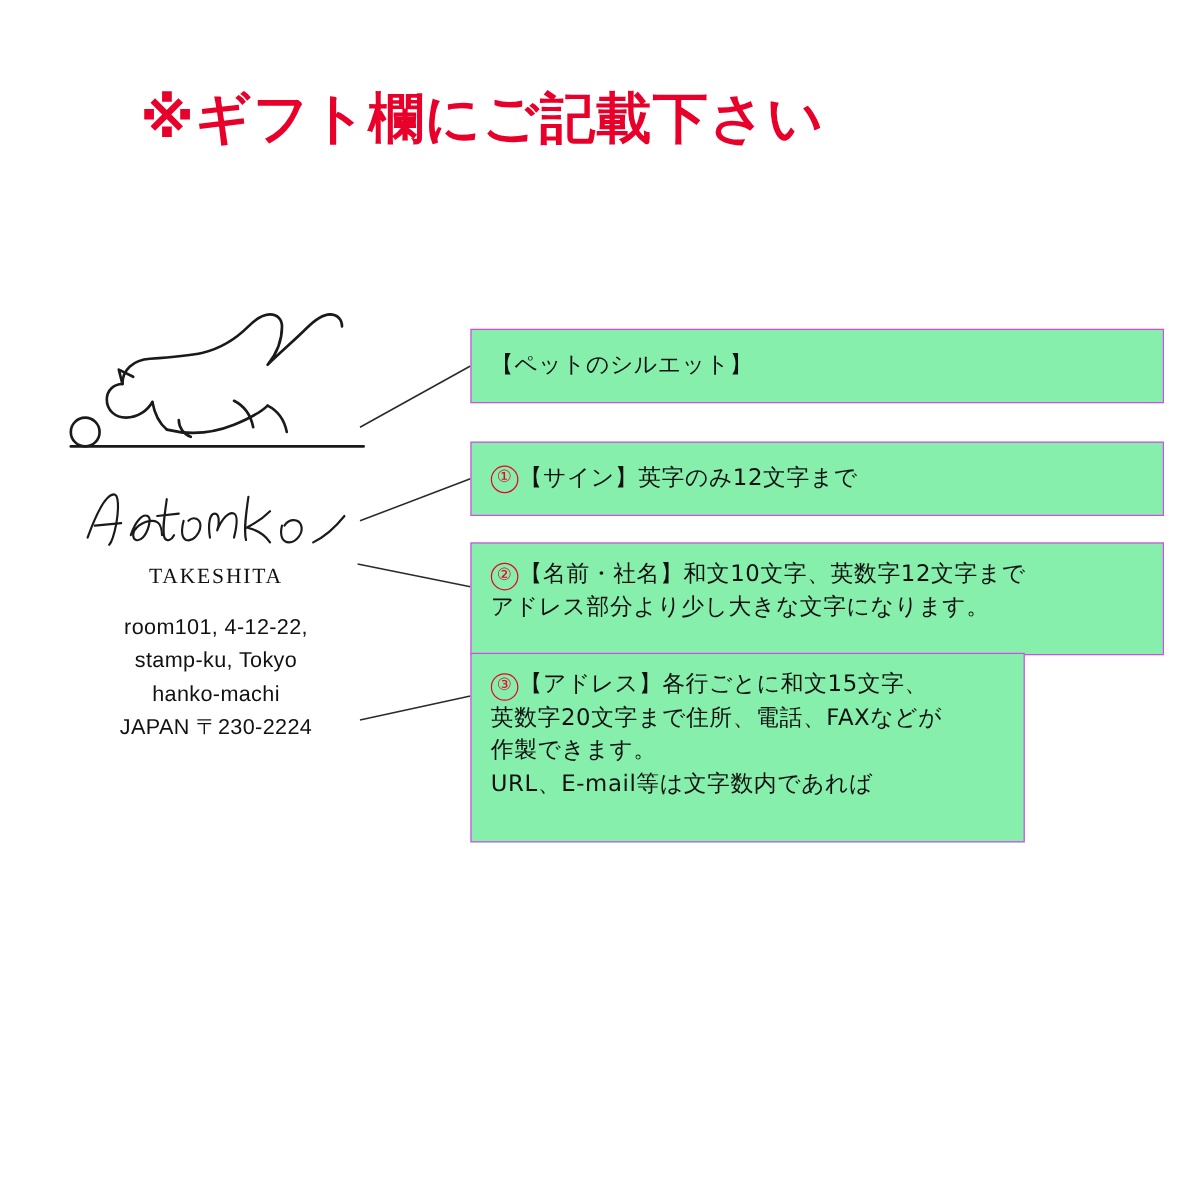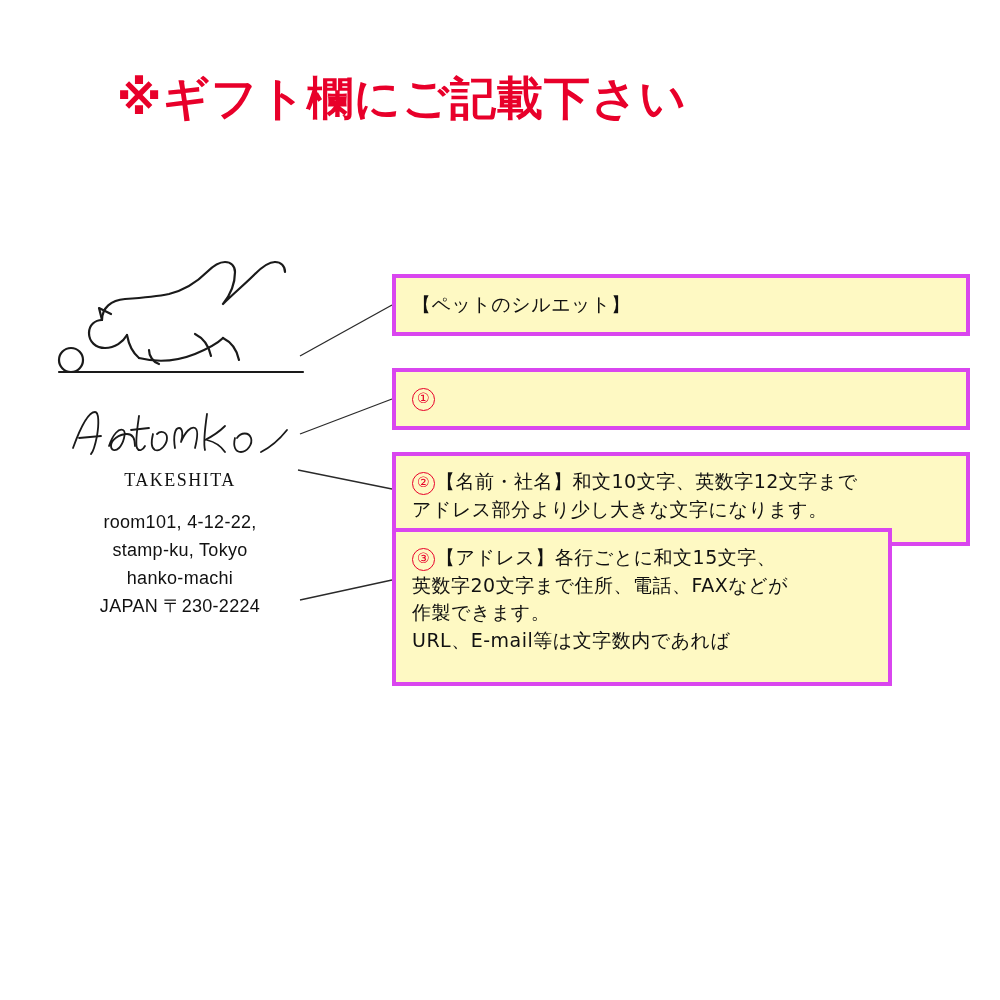--- a/index.html
+++ b/index.html
@@ -66,36 +66,36 @@
     color: #111;
     letter-spacing: 0.3px;
   }
   .address-block div {
     white-space: nowrap;
   }
 
   
   .box {
     position: absolute;
-    border: 4px solid #d946ef;
+    border: 1px solid #d946ef;
     box-sizing: border-box;
-    background: #fef9c3;
+    background: #86efac;
     font-family: "DejaVu Sans", sans-serif;
     font-size: 19px;
     line-height: 1.45;
     color: #111;
     padding: 12px 14px 12px 16px;
     letter-spacing: 0.5px;
   }
   .box .line { white-space: nowrap; }
 
   #box-pet     { left: 392px; top: 274px;  width: 578px; height: 62px; display: flex; align-items: center; }
   #box-sign    { left: 392px; top: 368px;  width: 578px; height: 62px; display: flex; align-items: center; }
   #box-name    { left: 392px; top: 452px;  width: 578px; height: 94px; }
-  #box-address { left: 392px; top: 528px;  width: 500px; height: 158px; }
+  #box-address { left: 392px; top: 544px;  width: 462px; height: 158px; }
 
   .num {
     display: inline-block;
     width: 21px;
     height: 21px;
     line-height: 19px;
     border: 1px solid #e8002a;
     border-radius: 50%;
     color: #e8002a;
     font-size: 14px;
@@ -186,20 +186,21 @@
     <path d="M392,580 L300,600"></path>
   </g>
 </svg>
 
 <div class="box" id="box-pet">
   <span class="line">【ペットのシルエット】</span>
 </div>
 
 <div class="box" id="box-sign">
   <span class="num">①</span>
+    <span class="line">【サイン】英字のみ12文字まで</span>
 </div>
 
 <div class="box" id="box-name">
   <div><span class="num">②</span><span class="line">【名前・社名】和文10文字、英数字12文字まで</span></div>
   <div class="line">アドレス部分より少し大きな文字になります。</div>
 </div>
 
 <div class="box" id="box-address">
   <div><span class="num">③</span><span class="line">【アドレス】各行ごとに和文15文字、</span></div>
   <div class="line">英数字20文字まで住所、電話、FAXなどが</div>

